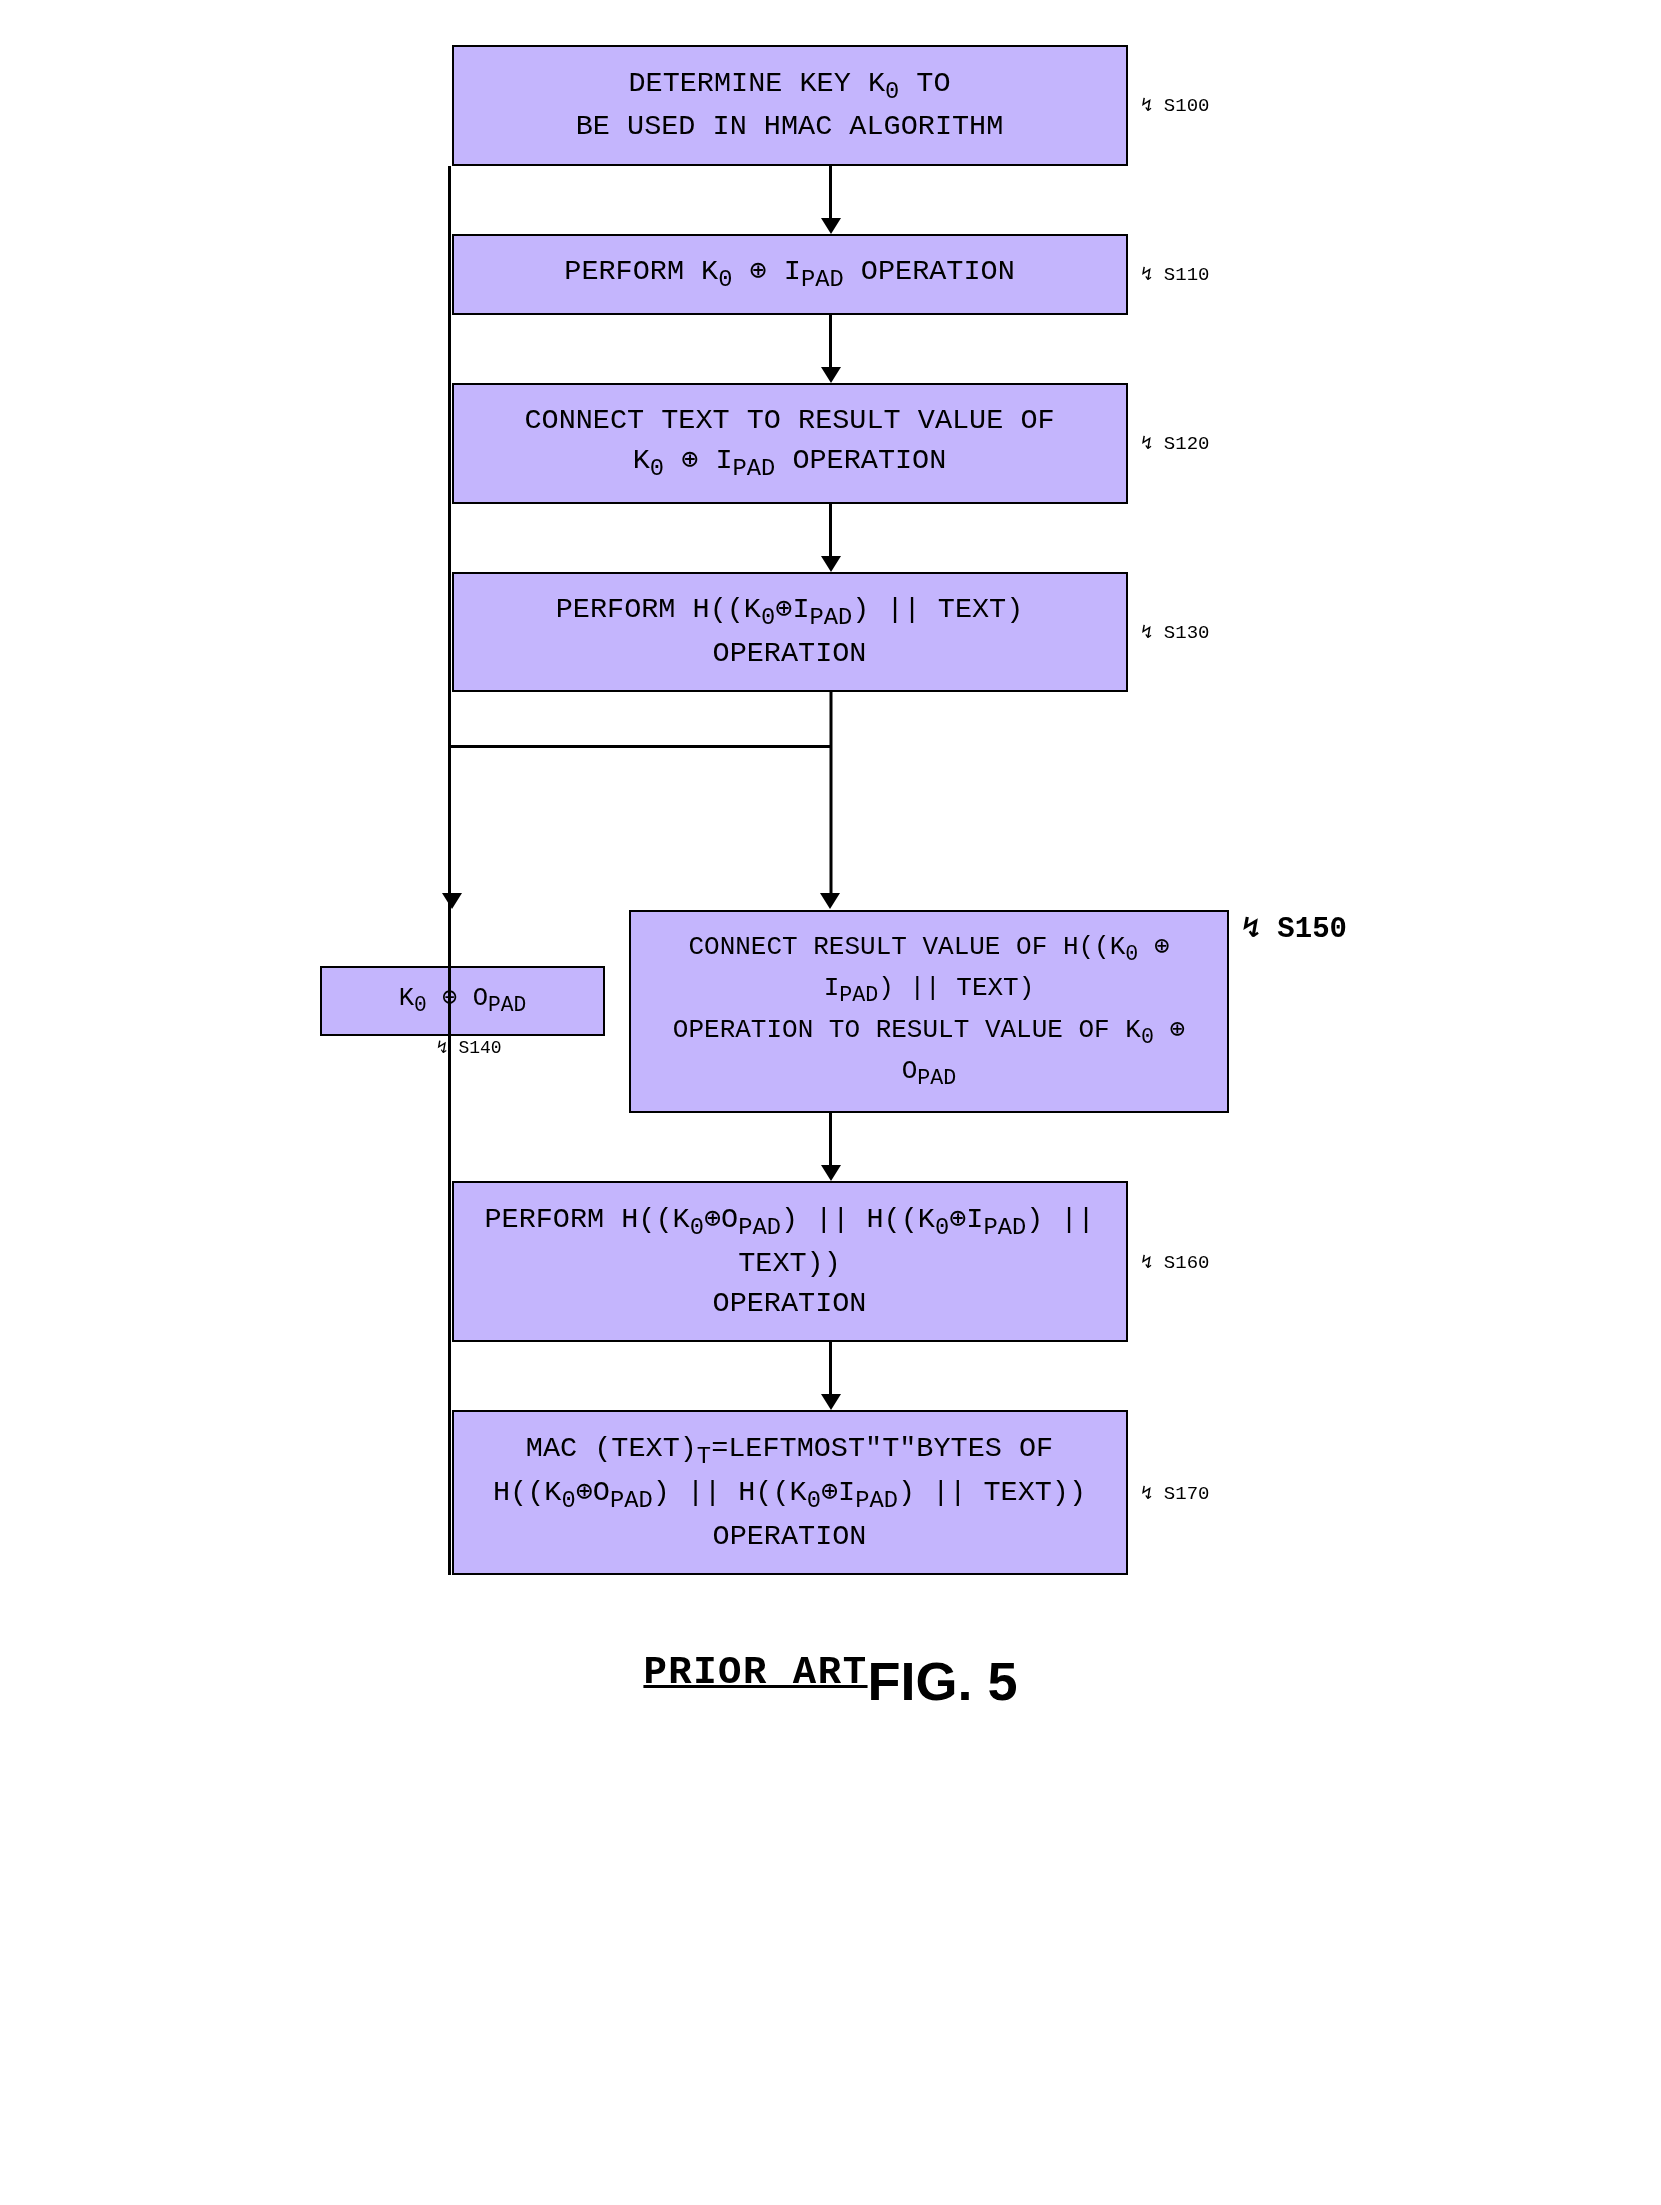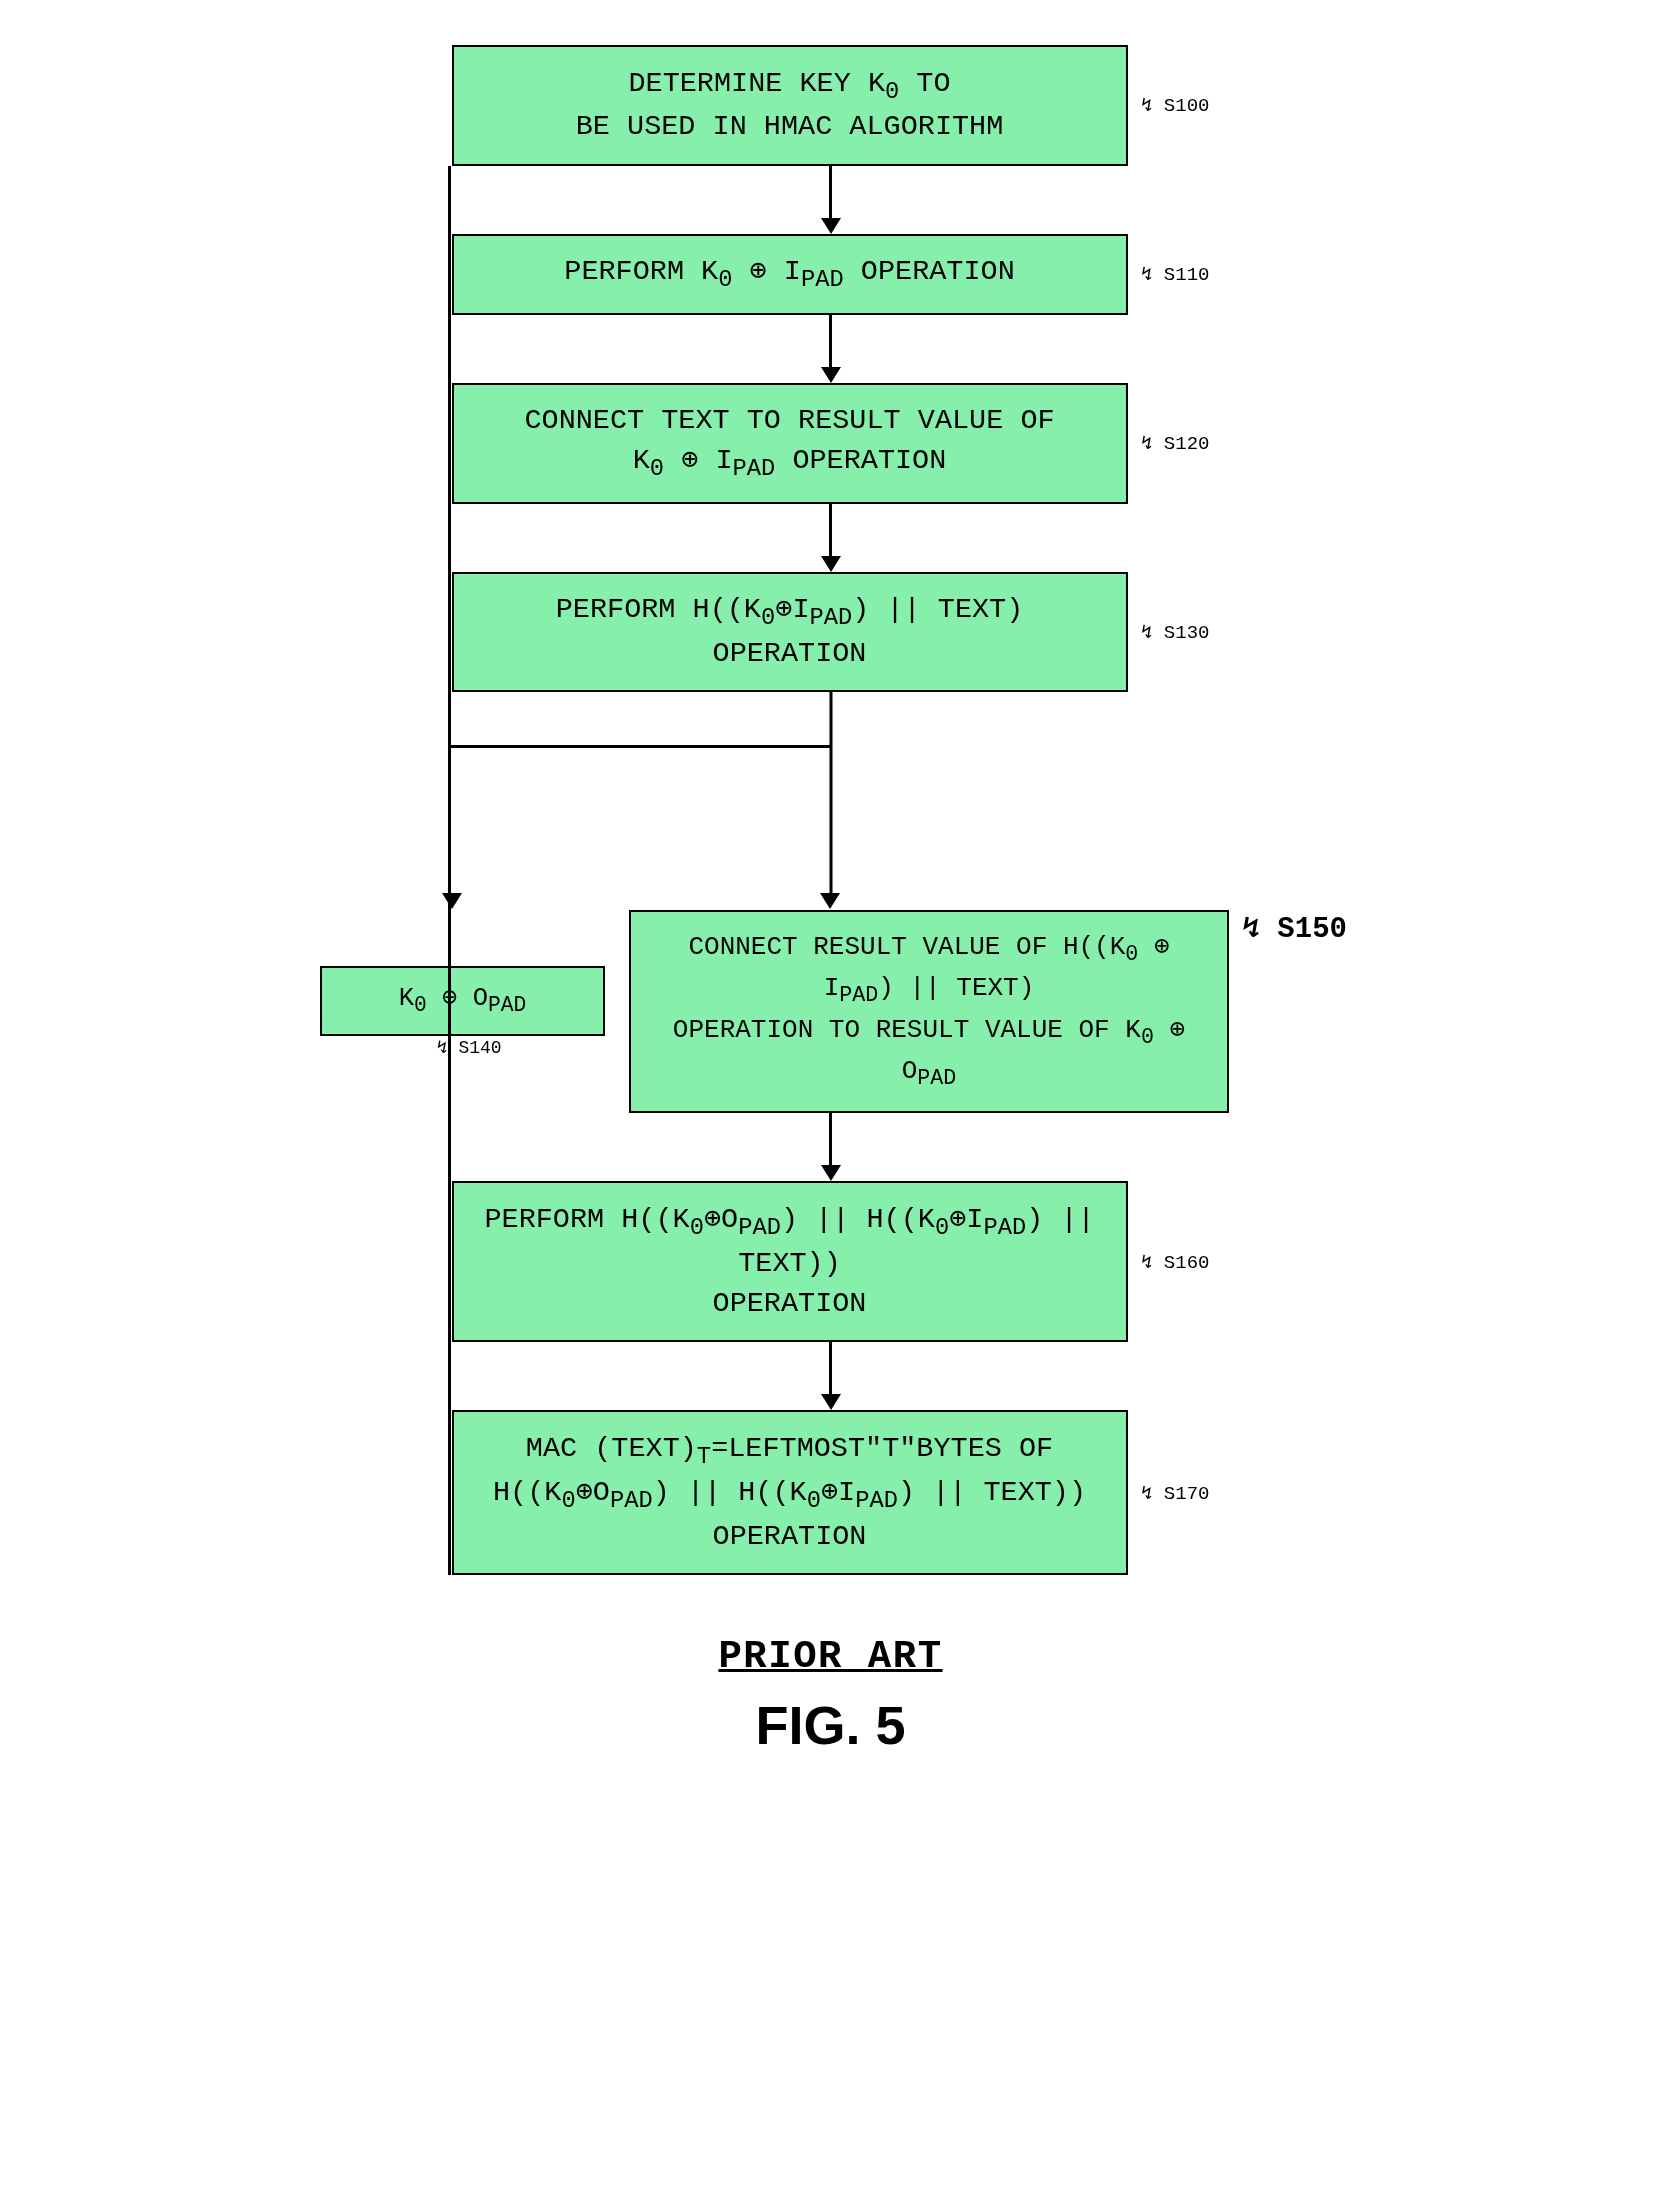--- a/index.html
+++ b/index.html
@@ -22,42 +22,42 @@
       position: relative;
     }
 
     .box {
       border: 2.3px solid #000;
       padding: 16.5px 30px;
       text-align: center;
       font-size: 28.5px;
       font-family: 'Courier New', Courier, monospace;
       line-height: 1.4;
-      background: #86efac;
+      background: #c4b5fd;
       position: relative;
     }
 
     .box-wide {
       width: 676px;
     }
 
     .box-narrow {
       width: 285px;
     }
 
     .label-ref {
       font-size: 19px;
       font-family: 'Courier New', Courier, monospace;
       margin-left: 13.5px;
       white-space: nowrap;
     }
 
     .caption-area {
       display: flex;
-      flex-direction: column;
+      flex-direction: row;
       align-items: center;
       margin-top: 60px;
     }
 
     .caption-title {
       font-size: 39px;
       font-family: 'Courier New', Courier, monospace;
       font-weight: bold;
       text-decoration: underline;
       letter-spacing: 1.5px;

